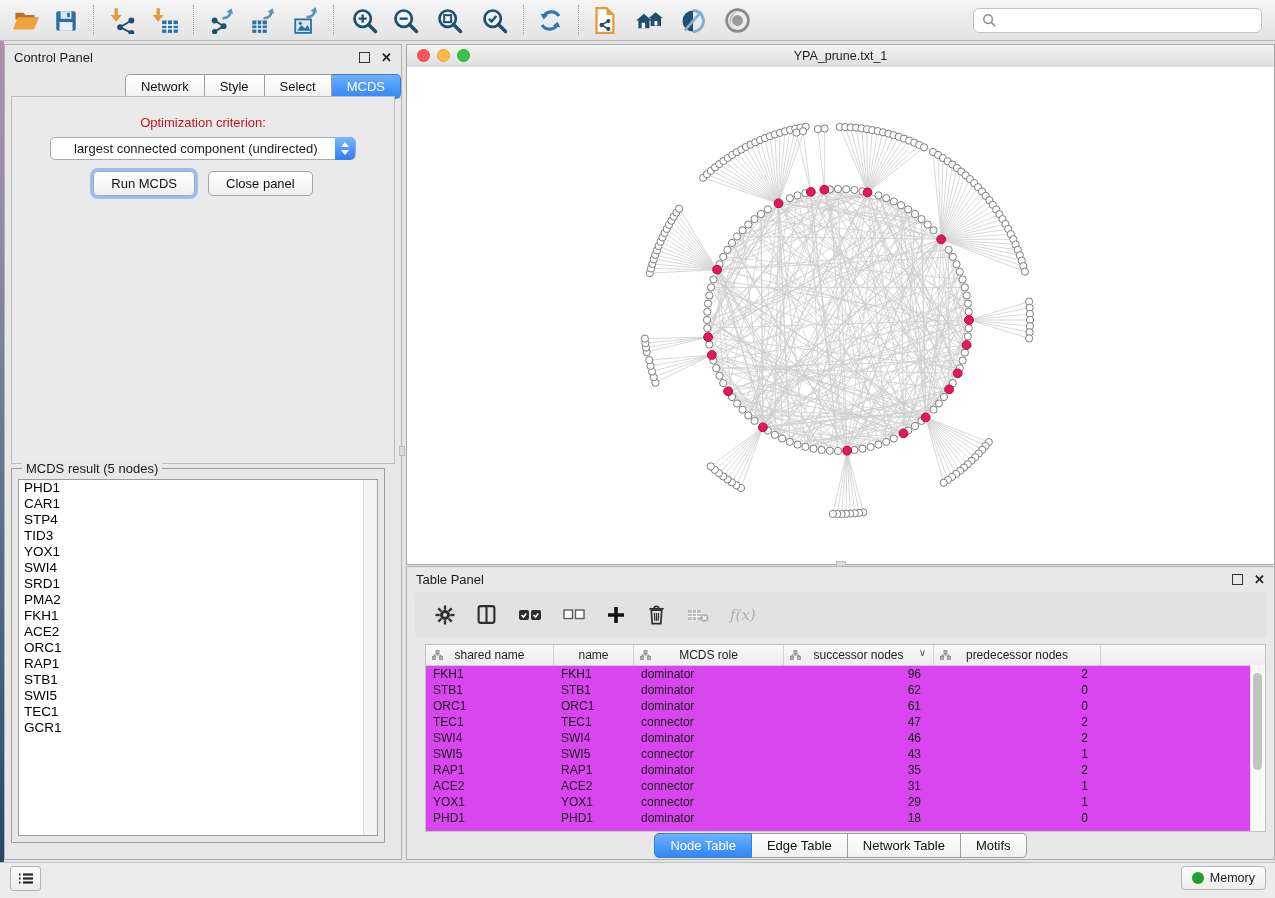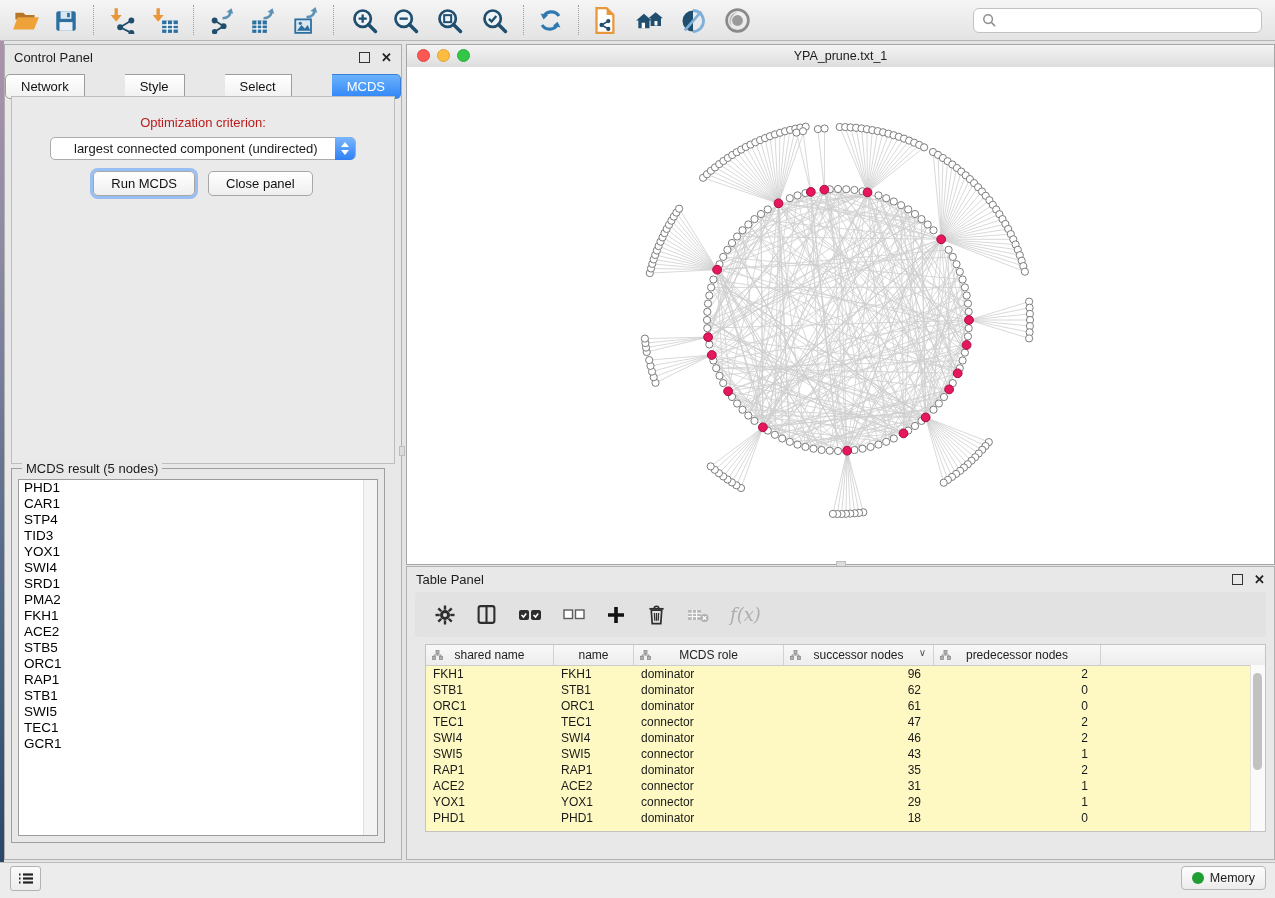--- a/index.html
+++ b/index.html
@@ -19,21 +19,21 @@
 
   
   .panel{position:absolute;background:#e8e8e8;border:1px solid #b0b0b0;box-sizing:border-box}
   .panel-head{height:24px;display:flex;align-items:center;padding:0 9px;font-size:13px;color:#1c1c1c}
   .panel-head .spacer{flex:1}
   .ph-float{width:9px;height:9px;border:1.5px solid #333;margin-right:11px}
   .ph-close{font-size:13px;font-weight:bold;color:#222;line-height:9px}
 
   
   .cpanel{left:4px;top:44px;width:398px;height:816px}
-  .cp-tabs{position:absolute;top:29px;left:0;right:0;display:flex;justify-content:space-between}
+  .cp-tabs{position:absolute;top:29px;left:0;right:0;display:flex;justify-content:flex-end}
   .cp-tab,.bt-tab{padding:4px 15px;background:linear-gradient(#ffffff,#f1f1f1);border:1px solid #9d9d9d;border-left:none;
           font-size:13px;color:#111;cursor:default}
   .cp-tab.first,.bt-tab.first{border-left:1px solid #9d9d9d;border-radius:5px 0 0 5px}
   .cp-tab.last,.bt-tab.last{border-radius:0 5px 5px 0}
   .cp-tab.active,.bt-tab.active{background:linear-gradient(#6cb2fb,#2f86f8);color:#fff;border-color:#3a7fd6}
   .cp-box{position:absolute;left:6px;right:6px;top:51px;height:366px;background:#eaeaea;border:1px solid #bdbdbd}
   .opt-label{position:absolute;top:18px;left:0;right:0;text-align:center;font-size:13px;color:#b91c1c}
   .opt-select{position:absolute;left:38px;right:38px;top:40px;height:23px;background:#fff;border:1px solid #ababab;
               border-radius:5px;display:flex;align-items:center;padding-left:23px;font-size:13px;box-sizing:border-box}
   .opt-select .stepper{position:absolute;right:0;top:-1px;width:20px;height:23px;border-radius:0 5px 5px 0;
@@ -55,22 +55,22 @@
              display:flex;align-items:center;justify-content:center;font-size:12.5px;color:#1c1c1c}
   .lights{position:absolute;left:10px;top:4px;display:flex;gap:7px}
   .light{width:13px;height:13px;border-radius:50%;box-sizing:border-box}
   .net-canvas{position:absolute;left:0;top:22px;right:0;bottom:0;background:#fff;overflow:hidden}
 
   
   .tpanel{left:406px;top:566px;width:869px;height:294px}
   .tp-toolbar{position:absolute;left:8px;right:8px;top:25px;height:45px;background:#e2e2e2;border-radius:3px;
               display:flex;align-items:center;gap:21px;padding-left:20px;box-sizing:border-box}
   .tp-ico{display:flex;align-items:center;justify-content:center}
-  .fx{font-family:"DejaVu Serif",serif;font-style:italic;font-size:18px;color:#aeaeae}
-  .ntable{position:absolute;left:18px;right:8px;top:77px;height:188px;background:#fef9c3;border:1px solid #c3c3c3;box-sizing:border-box;overflow:hidden}
+  .fx{font-family:"DejaVu Serif",serif;font-style:italic;font-size:15px;color:#aeaeae}
+  .ntable{position:absolute;left:18px;right:8px;top:77px;height:188px;background:#d946ef;border:1px solid #c3c3c3;box-sizing:border-box;overflow:hidden}
   .thead{display:flex;height:20px;background:linear-gradient(#f8f8f8,#ededed);border-bottom:1px solid #cccccc}
   .th{position:relative;display:flex;align-items:center;justify-content:center;font-size:12px;color:#222;
       border-right:1px solid #d2d2d2;box-sizing:border-box;flex:none}
   .th .hier{position:absolute;left:6px;top:5px}
   .th .sort{position:absolute;right:7px;top:2px;font-size:10px;color:#555}
   .tr{display:flex;height:16px;align-items:center}
   .td{font-size:12px;white-space:nowrap;overflow:hidden;box-sizing:border-box;flex:none}
   .td.l{padding-left:7px;text-align:left}
   .td.r{padding-right:13px;text-align:right}
   .vscroll{position:absolute;right:0;top:20px;bottom:0;width:14px;background:#fafafa;border-left:1px solid #e3e3e3}
@@ -267,21 +267,20 @@
           <div class="mcds-item">PHD1</div>
           <div class="mcds-item">CAR1</div>
           <div class="mcds-item">STP4</div>
           <div class="mcds-item">TID3</div>
           <div class="mcds-item">YOX1</div>
           <div class="mcds-item">SWI4</div>
           <div class="mcds-item">SRD1</div>
           <div class="mcds-item">PMA2</div>
           <div class="mcds-item">FKH1</div>
           <div class="mcds-item">ACE2</div>
-          <div class="mcds-item">STB5</div>
           <div class="mcds-item">ORC1</div>
           <div class="mcds-item">RAP1</div>
           <div class="mcds-item">STB1</div>
           <div class="mcds-item">SWI5</div>
           <div class="mcds-item">TEC1</div>
           <div class="mcds-item">GCR1</div>
         </div>
       <div class="mcds-scroll"></div>
     </div>
   </div>
@@ -1139,20 +1138,26 @@
           <div class="td l" style="width:80px">PHD1</div>
           <div class="td l" style="width:150px">dominator</div>
           <div class="td r" style="width:150px">18</div>
           <div class="td r" style="width:167px">0</div>
         </div>
       </div>
     <div class="vscroll">
         <div class="vthumb" style="top:8px;height:97px"></div>
       </div>
   </div>
+  <div class="bt-tabs">
+      <div class="cp-tab active first ">Node Table</div>
+      <div class="cp-tab   ">Edge Table</div>
+      <div class="cp-tab   ">Network Table</div>
+      <div class="cp-tab   last">Motifs</div>
+    </div>
 </div>
 
 <div class="statusbar">
   <div class="sb-btn">
     <svg width="16" height="13" viewBox="0 0 16 13">
         <g stroke="#222" stroke-width="2.2">
           <line x1="1" y1="2.5" x2="2.5" y2="2.5"></line>
           <line x1="5" y1="2.5" x2="15" y2="2.5"></line>
           <line x1="1" y1="6.5" x2="2.5" y2="6.5"></line>
           <line x1="5" y1="6.5" x2="15" y2="6.5"></line>

